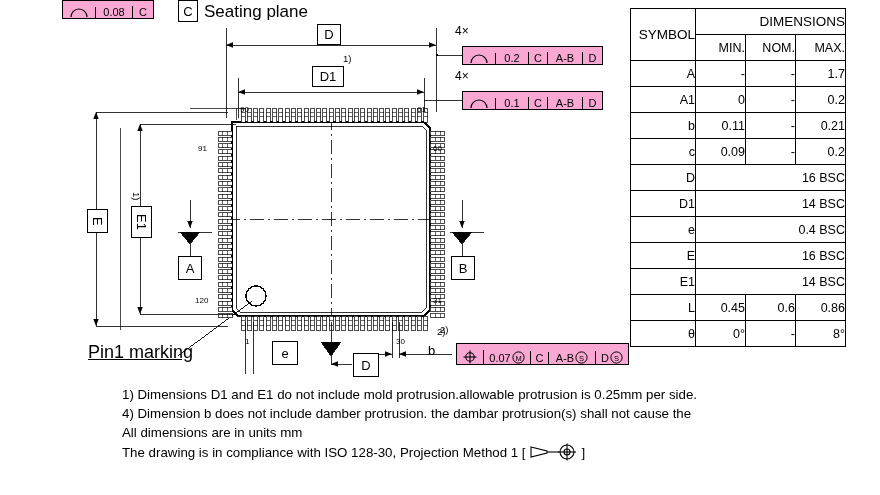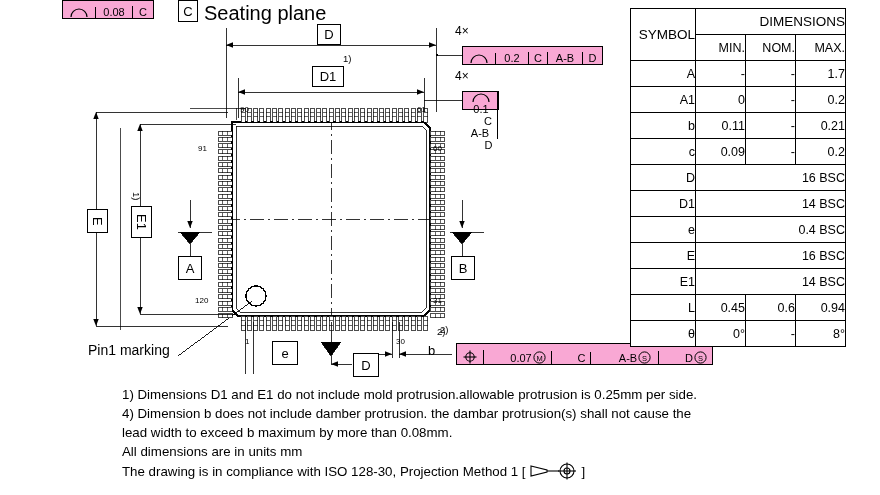--- a/index.html
+++ b/index.html
@@ -500,62 +500,62 @@
 <div class="txt sup" style="left:131px;top:192px;writing-mode:vertical-rl;">1)</div>
 
 <div class="box lbl" style="left:178px;top:256px;width:22px;height:22px;">A</div>
 <div class="box lbl" style="left:451px;top:256px;width:22px;height:22px;">B</div>
 <div class="box lbl" style="left:353px;top:353px;width:24px;height:22px;">D</div>
 <div class="box lbl" style="left:272px;top:341px;width:24px;height:22px;">e</div>
 
 <div class="txt lbl" style="left:428px;top:344px;">b</div>
 <div class="txt sup" style="left:437px;top:327px;">2)</div>
 
-<div class="txt" style="left:88px;top:343px;font-size:14px;">Pin1 marking</div>
+<div class="txt" style="left:88px;top:343px;font-size:18px;text-decoration:underline;">Pin1 marking</div>
 
 <div class="fcf" style="left:62px;top:0px;">
   <div style="width:26px;">
     <svg width="18" height="11" viewBox="0 0 18 11">
         <path d="M1,10 A8,8 0 0 1 17,10" fill="none" stroke="#000" stroke-width="1.2"></path>
       </svg>
   </div>
   <div style="width:30px;">0.08</div>
   <div style="width:14px;">C</div>
 </div>
 <div class="box lbl" style="left:178px;top:0px;width:18px;height:20px;">C</div>
-<div class="txt" style="left:204px;top:3px;font-size:20px;">Seating plane</div>
+<div class="txt" style="left:204px;top:3px;font-size:17px;">Seating plane</div>
 
 <div class="txt" style="left:455px;top:25px;font-size:12px;">4×</div>
 <div class="fcf" style="left:462px;top:46px;">
   <div style="width:26px;">
     <svg width="18" height="11" viewBox="0 0 18 11">
         <path d="M1,10 A8,8 0 0 1 17,10" fill="none" stroke="#000" stroke-width="1.2"></path>
       </svg>
   </div>
   <div style="width:26px;">0.2</div>
   <div style="width:12px;">C</div>
   <div style="width:28px;">A-B</div>
   <div style="width:13px;">D</div>
 </div>
 
 <div class="txt" style="left:455px;top:70px;font-size:12px;">4×</div>
-<div class="fcf" style="left:462px;top:91px;flex-direction:column;">
+<div class="fcf" style="left:462px;top:91px;">
   <div style="width:26px;">
     <svg width="18" height="11" viewBox="0 0 18 11">
         <path d="M1,10 A8,8 0 0 1 17,10" fill="none" stroke="#000" stroke-width="1.2"></path>
       </svg>
   </div>
   <div style="width:26px;">0.1</div>
   <div style="width:12px;">C</div>
   <div style="width:28px;">A-B</div>
   <div style="width:13px;">D</div>
 </div>
 
 <div class="txt sup" style="left:440px;top:325px;">2)</div>
-<div class="fcf" style="left:456px;top:343px;height:20px;gap:21px;">
+<div class="fcf" style="left:456px;top:343px;height:20px;">
   <div style="width:20px;">
     <svg width="14" height="14" viewBox="0 0 14 14">
       <circle cx="7" cy="7" r="4.2" fill="none" stroke="#000" stroke-width="1.1"></circle>
       <line x1="7" y1="0.5" x2="7" y2="13.5" stroke="#000" stroke-width="1.1"></line>
       <line x1="0.5" y1="7" x2="13.5" y2="7" stroke="#000" stroke-width="1.1"></line>
     </svg>
   </div>
   <div style="width:40px;">
     <span>0.07</span>
     <svg width="13" height="13" viewBox="0 0 13 13" style="margin-left:1px;">
@@ -632,35 +632,34 @@
         <td colspan="3">16 BSC</td>
       </tr>
       <tr>
         <td class="symcol">E1</td>
         <td colspan="3">14 BSC</td>
       </tr>
       <tr>
         <td class="symcol">L</td>
         <td>0.45</td>
         <td>0.6</td>
-        <td>0.94</td>
+        <td>0.86</td>
       </tr>
       <tr>
         <td class="symcol">θ</td>
         <td>0°</td>
         <td>-</td>
         <td>8°</td>
       </tr>
     </tbody>
 </table>
 
 <div id="notes">
   <div>1) Dimensions D1 and E1 do not include mold protrusion.allowable protrusion is 0.25mm per side.</div>
   <div>4) Dimension b does not include damber protrusion. the dambar protrusion(s) shall not cause the</div>
-  <div>lead width to exceed b maximum by more than 0.08mm.</div>
   <div>All dimensions are in units mm</div>
   <div>
     <span>The drawing is in compliance with ISO 128-30, Projection Method 1 [</span><span style="display:inline-block;vertical-align:-4px;margin:0 1px;">
       <svg width="54" height="18" viewBox="0 0 54 18">
         <path d="M4,4 L20,8 L20,10 L4,14 Z" fill="none" stroke="#000" stroke-width="1.1"></path>
         <line x1="20" y1="9" x2="32" y2="9" stroke="#000" stroke-width="1.1"></line>
         <circle cx="40" cy="9" r="7" fill="none" stroke="#000" stroke-width="1.1"></circle>
         <circle cx="40" cy="9" r="3" fill="none" stroke="#000" stroke-width="1.1"></circle>
         <line x1="31" y1="9" x2="49" y2="9" stroke="#000" stroke-width="1.1"></line>
         <line x1="40" y1="0.5" x2="40" y2="17.5" stroke="#000" stroke-width="1.1"></line>

